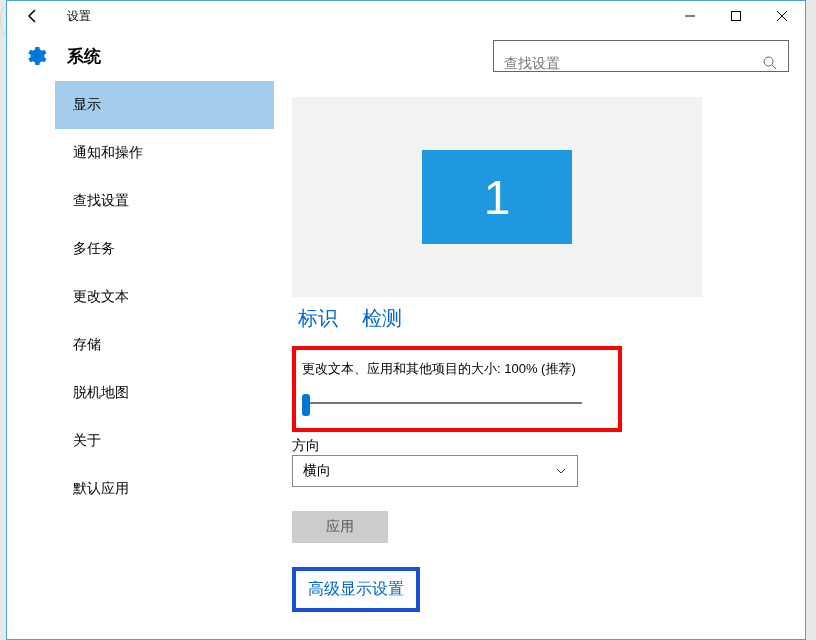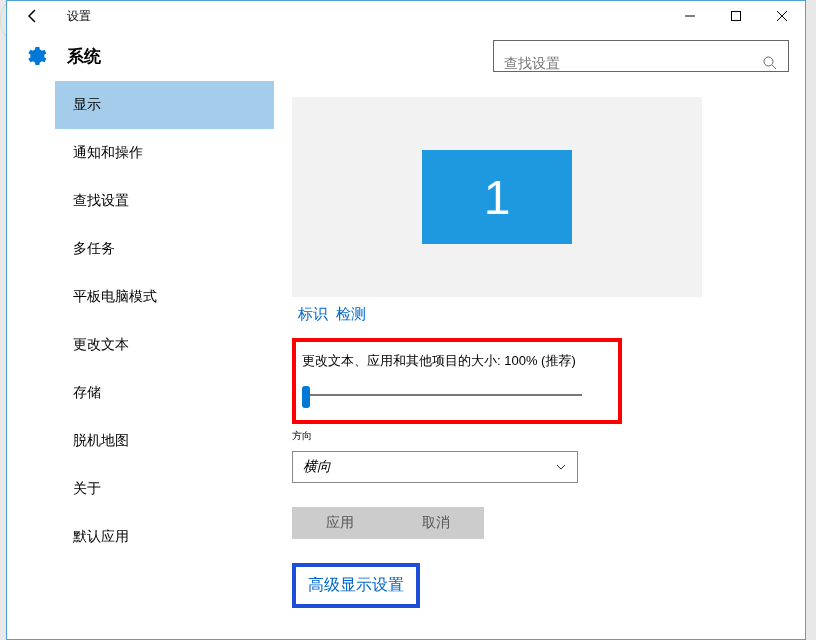--- a/index.html
+++ b/index.html
@@ -17,29 +17,29 @@
     .search-wrap { margin-left: auto; }
     .search { width: 296px; height: 32px; border: 1px solid #666; display: flex; align-items: flex-end; padding: 0 10px; }
     .search input { border: none; outline: none; flex: 1; font-size: 14px; }
     .content { display: flex; height: calc(100% - 80px); }
     .sidebar { width: 267px; background: #fff; }
     .sidebar-item { height: 48px; display: flex; align-items: center; padding-left: 18px; font-size: 14px; cursor: pointer; margin-left: 48px; }
     .sidebar-item.active { background: #a3cdea; }
     .main { flex: 1; padding: 16px 18px 0 18px; overflow-y: auto; position: relative; }
     .monitor-preview { width: 410px; height: 200px; background: #f2f2f2; display: flex; align-items: center; justify-content: center; margin-bottom: 8px; }
     .monitor-tile { width: 150px; height: 94px; background: #1e98df; color: #fff; display: flex; align-items: center; justify-content: center; font-size: 48px; font-weight: 300; }
-    .link-row { display: flex; gap: 8px; padding-left: 6px; margin-bottom: 14px; font-size: 15px; }
+    .link-row { display: flex; gap: 24px; padding-left: 6px; margin-bottom: 14px; font-size: 20px; }
     .link { color: #0066cc; cursor: pointer; }
     .highlight-box { border: 4px solid #f00; padding: 10px 6px 16px 6px; width: 330px; margin-bottom: 5px; }
     .scale-label { font-size: 13px; margin-bottom: 16px; }
     .slider-wrap { position: relative; width: 280px; height: 18px; }
     .slider-track { position: absolute; left: 8px; right: 0; top: 8px; height: 2px; background: #777; }
     .slider-thumb { position: absolute; left: 0; top: 0; width: 8px; height: 22px; background: #0078d7; border-radius: 3px; }
-    .field-label { font-size: 10px; margin-bottom: 8px; }
-    .select { width: 286px; height: 32px; border: 1px solid #888; display: flex; align-items: center; justify-content: space-between; padding: 0 10px; font-size: 14px; cursor: pointer; margin-bottom: 24px; font-style: italic; }
+    .field-label { font-size: 14px; }
+    .select { width: 286px; height: 32px; border: 1px solid #888; display: flex; align-items: center; justify-content: space-between; padding: 0 10px; font-size: 14px; cursor: pointer; margin-bottom: 24px; }
     .btn-row { display: flex; margin-bottom: 24px; }
     .btn { width: 96px; height: 32px; background: #ccc; border: none; font-size: 14px; color: #555; cursor: not-allowed; }
     .adv-link-box { border: 4px solid #1d4ed8; display: inline-block; padding: 8px 12px; }
     .rnd { position:absolute; left:0; top:0; width:28px; height:40px; border:1px solid #9c9; border-radius:40px/56px; pointer-events:none; opacity:.3; }
   </style>
 </head>
 <body>
 
 <div class="rnd"></div>
 <div class="window">
@@ -85,21 +85,20 @@
           </svg>
       </div>
     </div>
   </div>
   <div class="content">
     <div class="sidebar" id="sidebar">
         <div class="sidebar-item active">显示</div>
         <div class="sidebar-item">通知和操作</div>
         <div class="sidebar-item">查找设置</div>
         <div class="sidebar-item">多任务</div>
-        <div class="sidebar-item">平板电脑模式</div>
         <div class="sidebar-item">更改文本</div>
         <div class="sidebar-item">存储</div>
         <div class="sidebar-item">脱机地图</div>
         <div class="sidebar-item">关于</div>
         <div class="sidebar-item">默认应用</div>
       </div>
     <div class="main">
       <div class="monitor-preview">
         <div class="monitor-tile">
             <span>1</span>
@@ -118,20 +117,19 @@
       </div>
       <div class="field-label">方向</div>
       <div class="select">
         <span>横向</span>
         <svg width="12" height="12" viewBox="0 0 12 12">
             <path d="M2 4 L6 8 L10 4" stroke="#333" fill="none"></path>
           </svg>
       </div>
       <div class="btn-row">
         <button class="btn">应用</button>
-        <button class="btn">取消</button>
       </div>
       <div class="adv-link-box">
         <span class="link">高级显示设置</span>
       </div>
     </div>
   </div>
 </div>
 
 </body></html>

